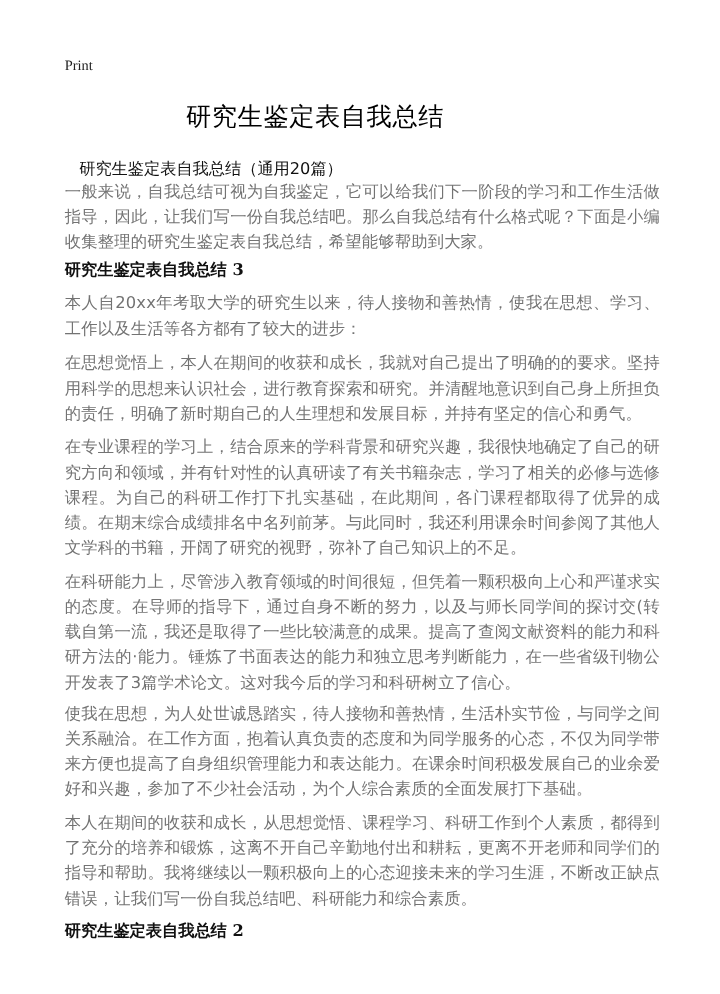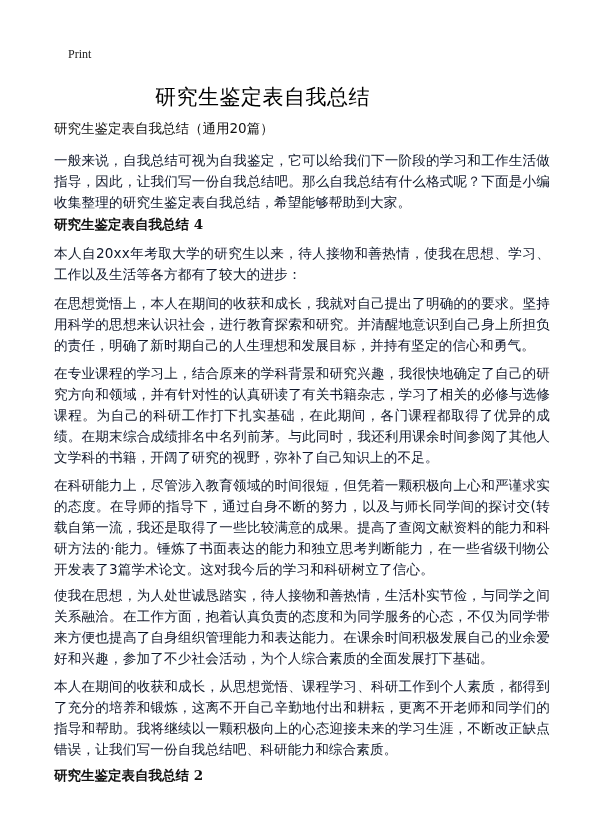--- a/index.html
+++ b/index.html
@@ -10,21 +10,21 @@
     body {
       width: 600px;
       height: 828px;
       overflow: hidden;
       position: relative;
       color: #111111;
       font-family: "DejaVu Sans", sans-serif;
     }
     .print-link {
       position: absolute;
-      left: 68px;
+      left: 54px;
       top: 47px;
       font-family: "Liberation Serif", serif;
       font-size: 12px;
       color: #222222;
       text-decoration: none;
     }
     .doc-title {
       position: absolute;
       left: 0;
       width: 525px;
@@ -34,31 +34,31 @@
       font-weight: normal;
       margin: 0;
       letter-spacing: 0.5px;
       color: #000;
     }
     .subtitle {
       position: absolute;
       left: 54px;
       top: 120px;
       font-size: 13.5px;
-      margin: 0;
+      margin: 12px;
       color: #111;
     }
     .para {
       position: absolute;
       left: 54px;
       width: 496px;
       font-size: 13.6px;
       line-height: 21px;
       margin: 0;
-      color: #0f172a;
+      color: #737373;
       text-align: justify;
       letter-spacing: 0.15px;
     }
     .section-heading {
       position: absolute;
       left: 54px;
       font-family: "DejaVu Serif", serif;
       font-size: 13.5px;
       font-weight: bold;
       margin: 0;
@@ -69,21 +69,21 @@
 <body>
 
 <a class="print-link" href="#">Print</a>
 
 <h1 class="doc-title">研究生鉴定表自我总结</h1>
 
 <p class="subtitle">研究生鉴定表自我总结（通用20篇）</p>
 
 <p class="para" style="top:150px;">一般来说，自我总结可视为自我鉴定，它可以给我们下一阶段的学习和工作生活做指导，因此，让我们写一份自我总结吧。那么自我总结有什么格式呢？下面是小编收集整理的研究生鉴定表自我总结，希望能够帮助到大家。</p>
 
-<h2 class="section-heading" style="top:216px;">研究生鉴定表自我总结 4</h2>
+<h2 class="section-heading" style="top:216px;">研究生鉴定表自我总结 3</h2>
 
 <p class="para" style="top:243px;">本人自20xx年考取大学的研究生以来，待人接物和善热情，使我在思想、学习、工作以及生活等各方都有了较大的进步：</p>
 
 <p class="para" style="top:293px;">在思想觉悟上，本人在期间的收获和成长，我就对自己提出了明确的的要求。坚持用科学的思想来认识社会，进行教育探索和研究。并清醒地意识到自己身上所担负的责任，明确了新时期自己的人生理想和发展目标，并持有坚定的信心和勇气。</p>
 
 <p class="para" style="top:363px;">在专业课程的学习上，结合原来的学科背景和研究兴趣，我很快地确定了自己的研究方向和领域，并有针对性的认真研读了有关书籍杂志，学习了相关的必修与选修课程。为自己的科研工作打下扎实基础，在此期间，各门课程都取得了优异的成绩。在期末综合成绩排名中名列前茅。与此同时，我还利用课余时间参阅了其他人文学科的书籍，开阔了研究的视野，弥补了自己知识上的不足。</p>
 
 <p class="para" style="top:475px;">在科研能力上，尽管涉入教育领域的时间很短，但凭着一颗积极向上心和严谨求实的态度。在导师的指导下，通过自身不断的努力，以及与师长同学间的探讨交(转载自第一流，我还是取得了一些比较满意的成果。提高了查阅文献资料的能力和科研方法的·能力。锤炼了书面表达的能力和独立思考判断能力，在一些省级刊物公开发表了3篇学术论文。这对我今后的学习和科研树立了信心。</p>
 
 <p class="para" style="top:585px;">使我在思想，为人处世诚恳踏实，待人接物和善热情，生活朴实节俭，与同学之间关系融洽。在工作方面，抱着认真负责的态度和为同学服务的心态，不仅为同学带来方便也提高了自身组织管理能力和表达能力。在课余时间积极发展自己的业余爱好和兴趣，参加了不少社会活动，为个人综合素质的全面发展打下基础。</p>

